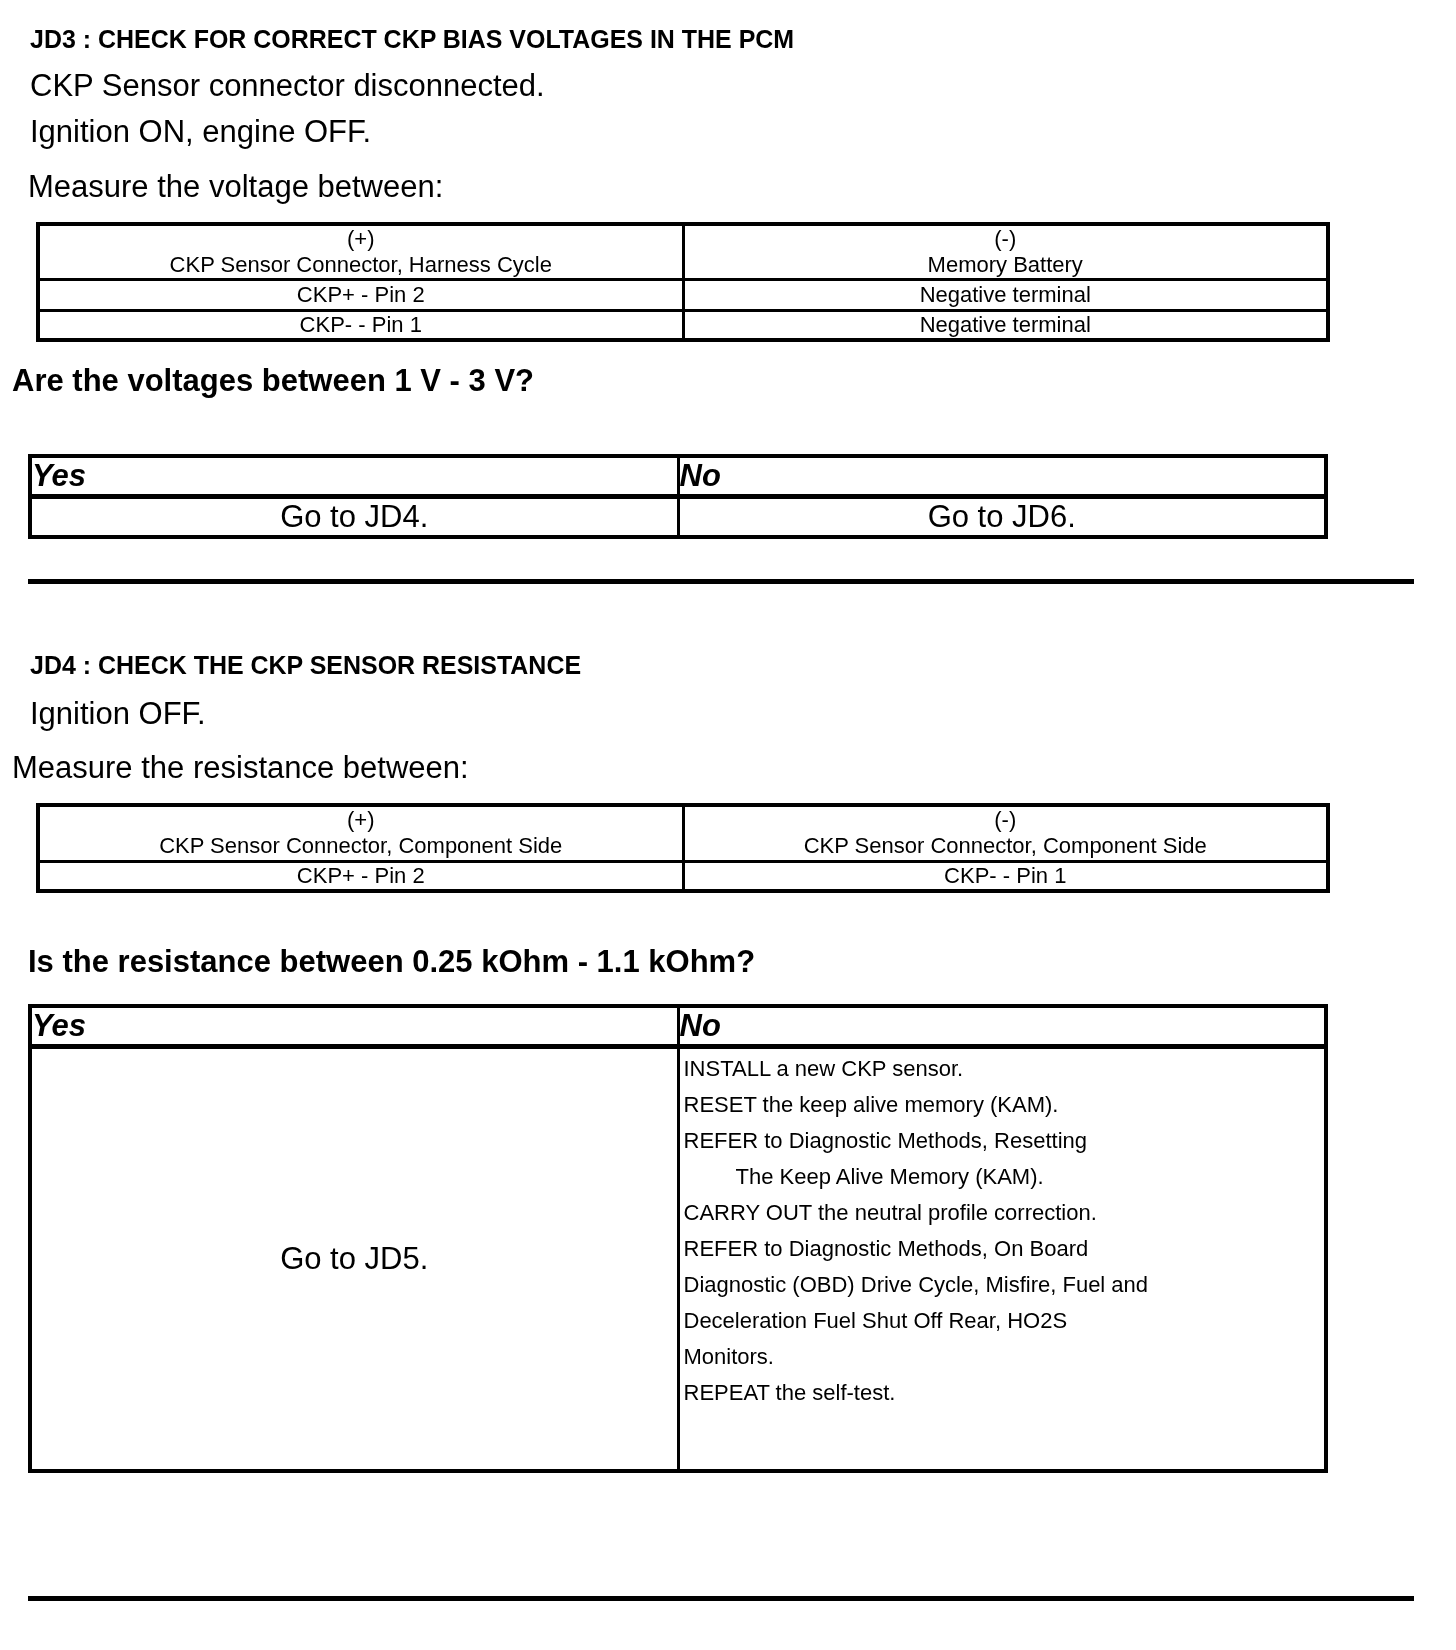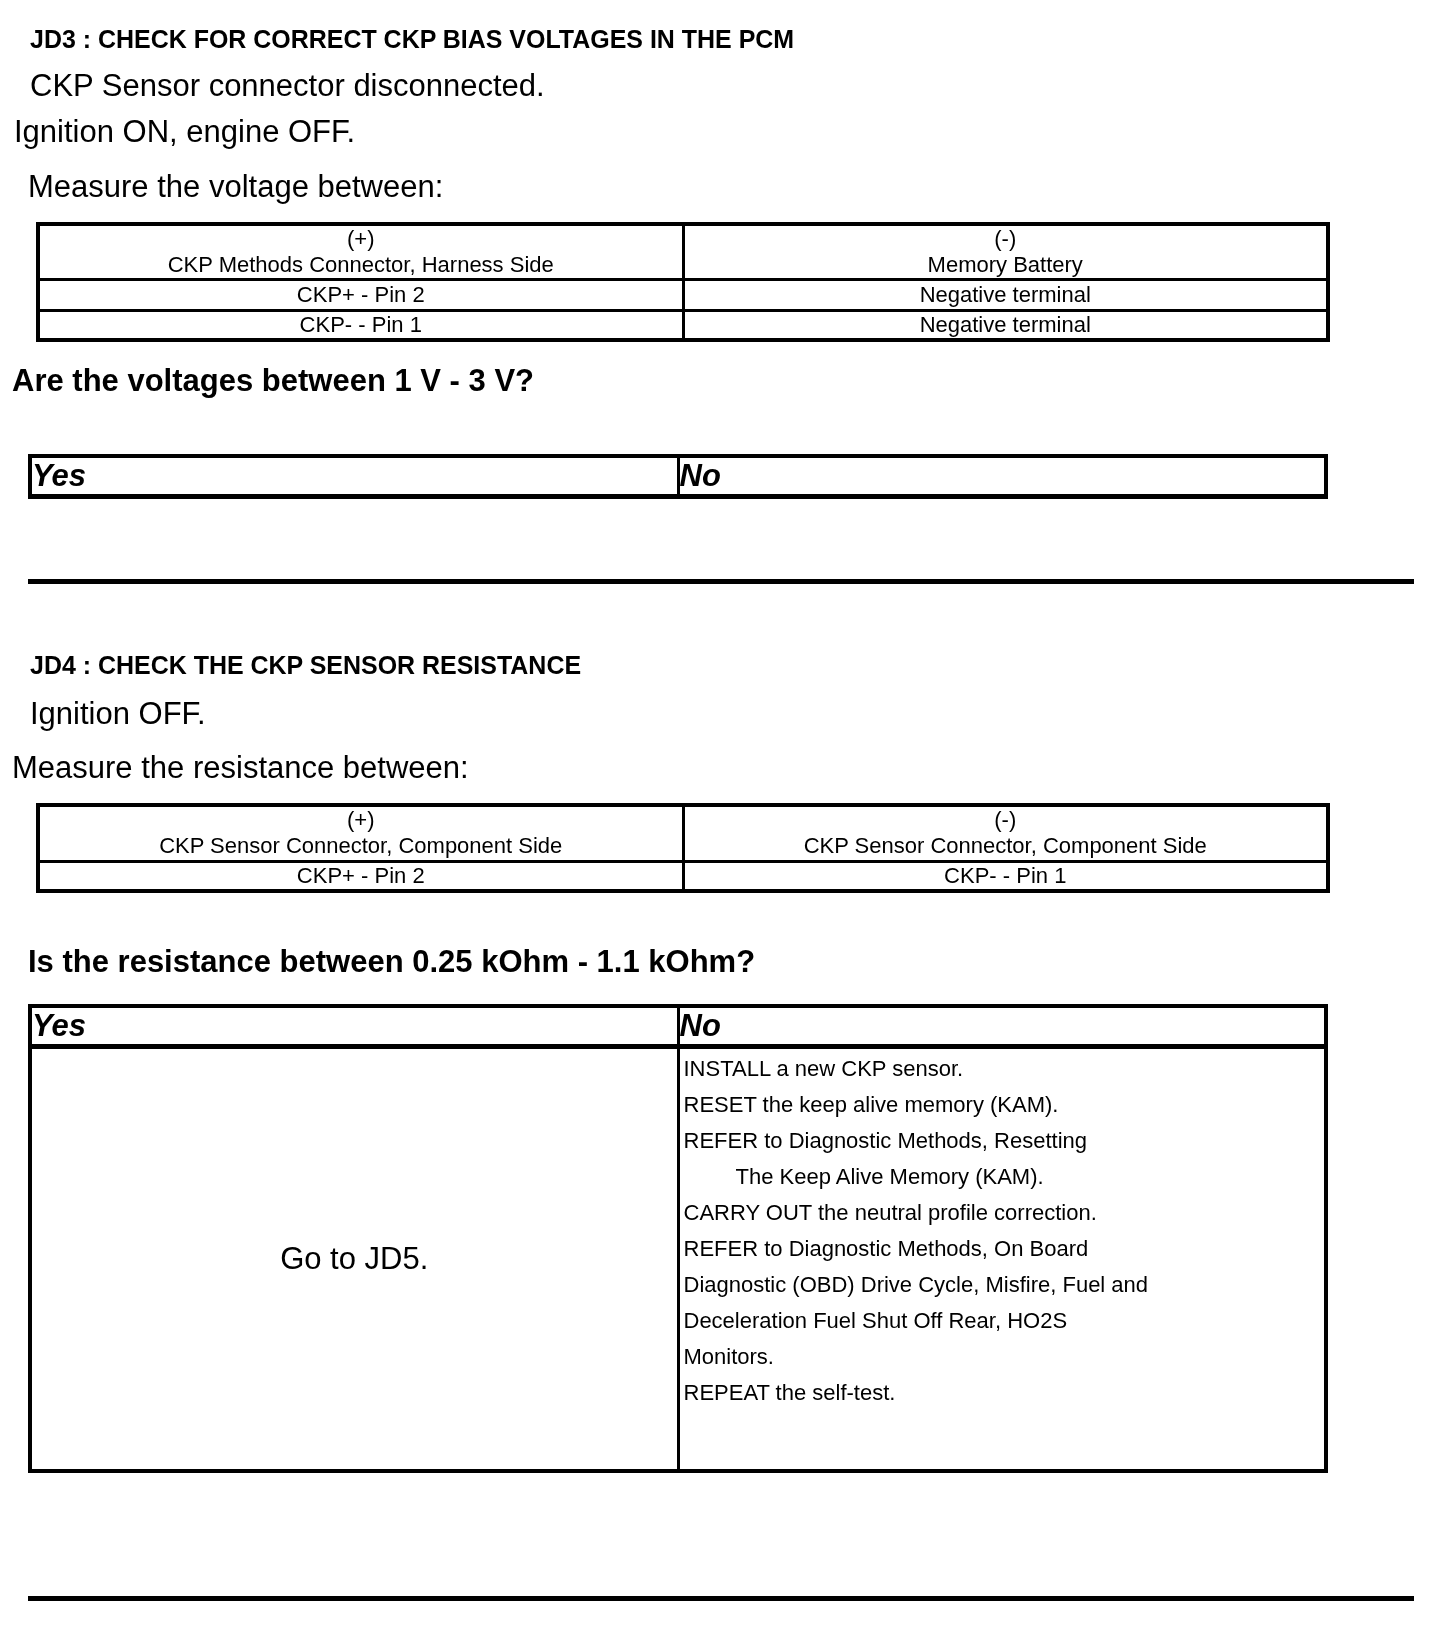--- a/index.html
+++ b/index.html
@@ -23,29 +23,29 @@
   .no-list div { font-size: 22px; line-height: 36px; white-space: nowrap; }
   .no-list .indent { padding-left: 52px; }
   .no-list .gap { margin-top: 0; }
   .rule { position: absolute; left: 28px; width: 1386px; height: 5px; background: #000; }
 </style>
 </head>
 <body>
 
 <div class="abs step-title" style="left:30px; top:24px;">JD3 : CHECK FOR CORRECT CKP BIAS VOLTAGES IN THE PCM</div>
 <div class="abs body-text" style="left:30px; top:68px;">CKP Sensor connector disconnected.</div>
-<div class="abs body-text" style="left:14px; top:114px;">Ignition ON, engine OFF.</div>
+<div class="abs body-text" style="left:30px; top:114px;">Ignition ON, engine OFF.</div>
 <div class="abs body-text" style="left:28px; top:169px;">Measure the voltage between:</div>
 
 <table class="abs meas" style="left:36px; top:222px; width:1294px;">
   <tbody>
       <tr style="height:55px;">
     <td>
       <div>(+)</div>
-      <div>CKP Methods Connector, Harness Side</div>
+      <div>CKP Sensor Connector, Harness Cycle</div>
     </td>
     <td>
       <div>(-)</div>
       <div>Memory Battery</div>
     </td>
   </tr>
   <tr style="height:31px;">
     <td>CKP+ - Pin 2</td>
     <td>Negative terminal</td>
   </tr>
@@ -56,20 +56,24 @@
 </tbody>
   </table>
 
 <div class="abs question" style="left:12px; top:363px;">Are the voltages between 1 V - 3 V?</div>
 
 <table class="abs yn" style="left:28px; top:454px; width:1300px;">
   <tbody>
       <tr style="height:38px;">
     <th>Yes</th>
     <th>No</th>
+  </tr>
+  <tr style="height:40px;">
+    <td>Go to JD4.</td>
+    <td>Go to JD6.</td>
   </tr>
 </tbody>
   </table>
 
 <div class="rule" style="top:579px;"></div>
 
 <div class="abs step-title" style="left:30px; top:650px;">JD4 : CHECK THE CKP SENSOR RESISTANCE</div>
 <div class="abs body-text" style="left:30px; top:696px;">Ignition OFF.</div>
 <div class="abs body-text" style="left:12px; top:750px;">Measure the resistance between:</div>
 

